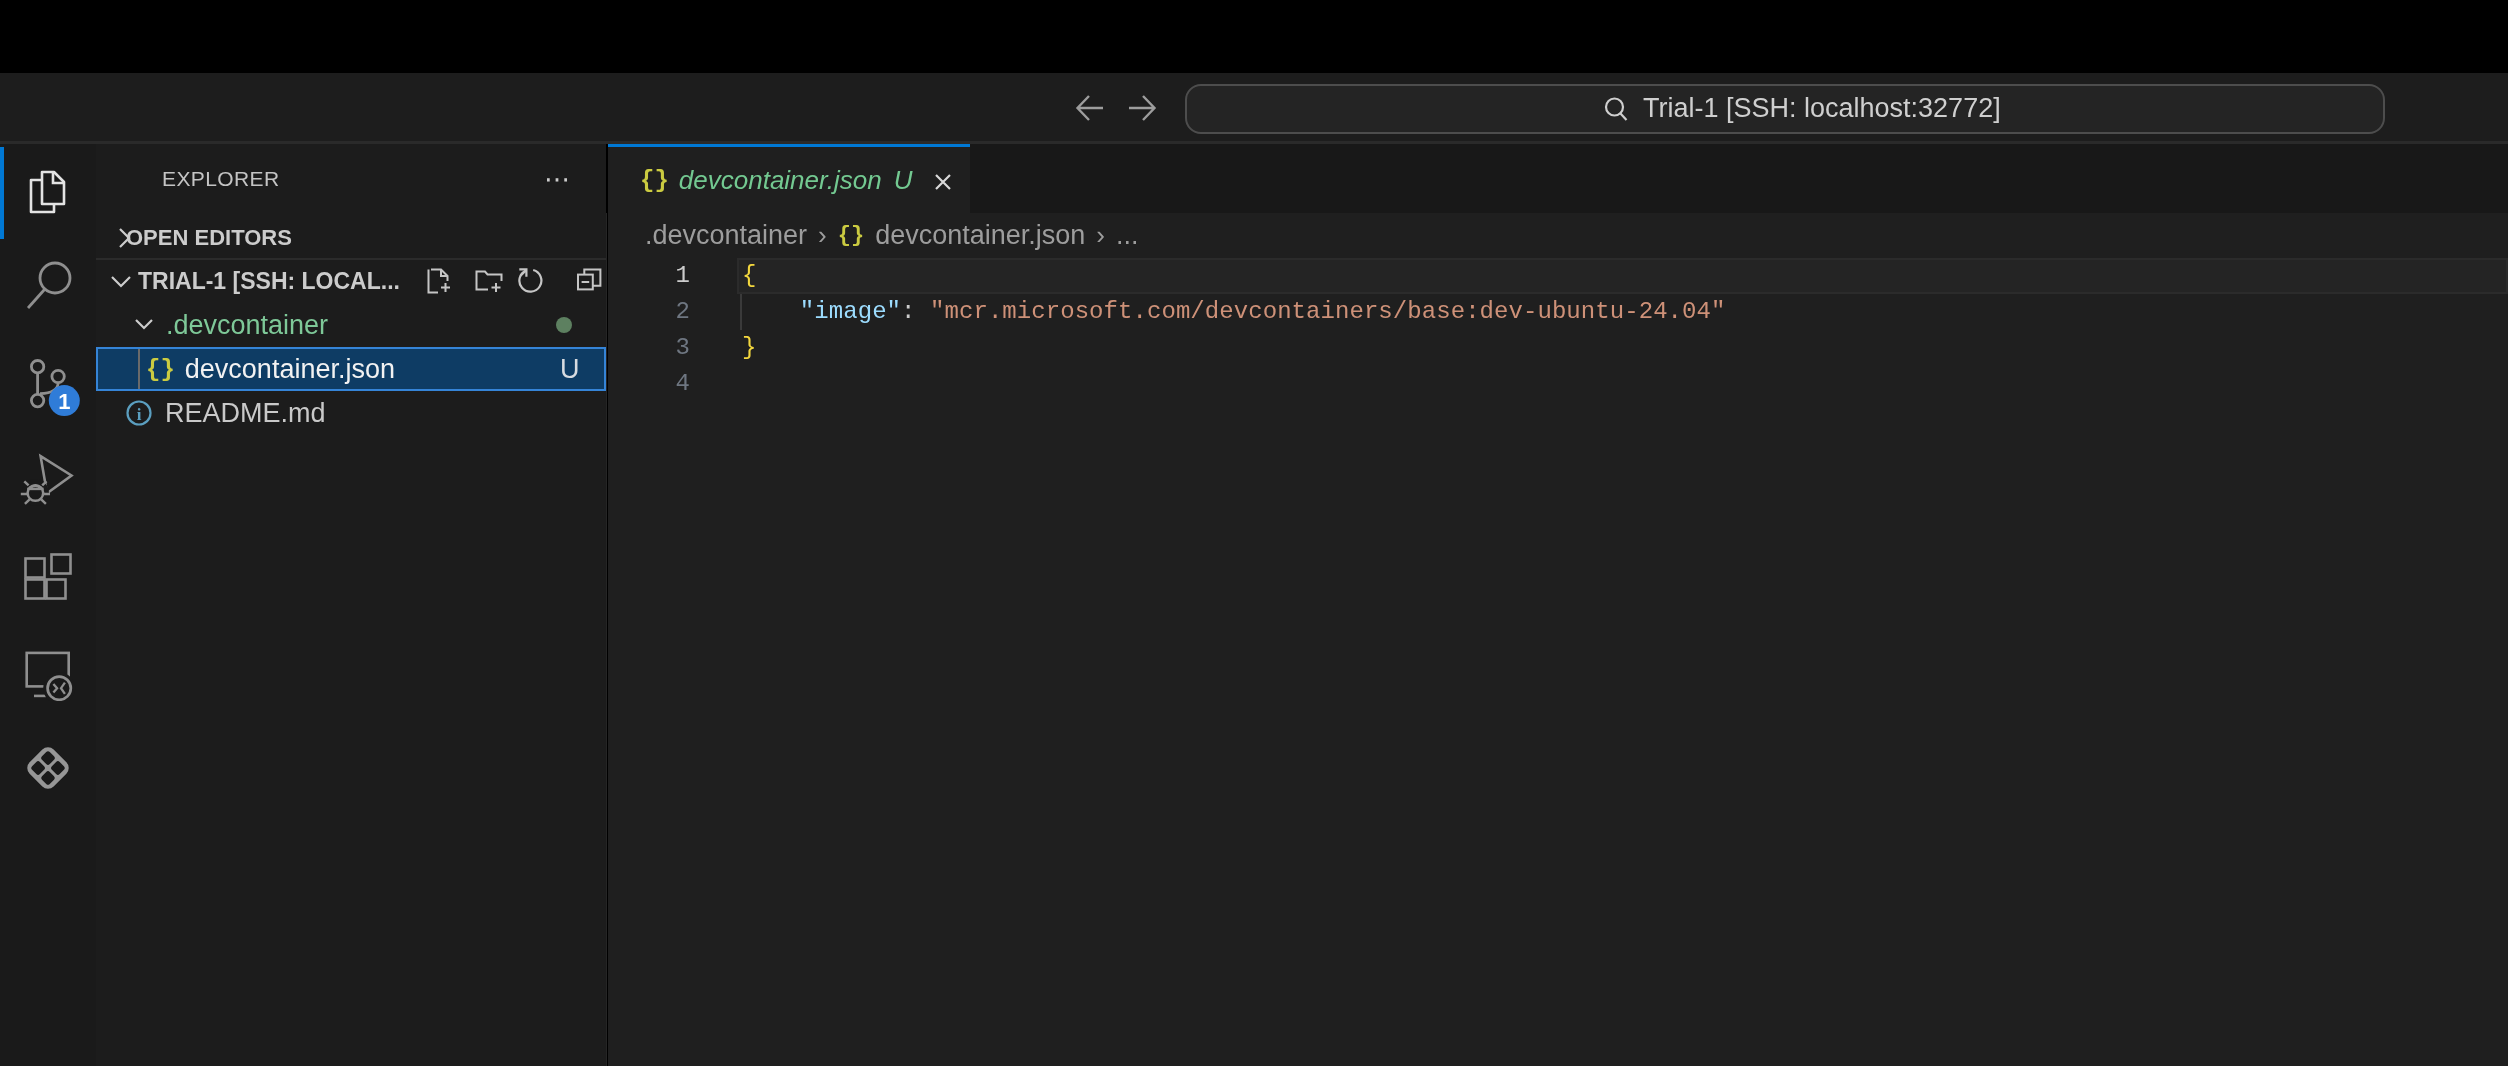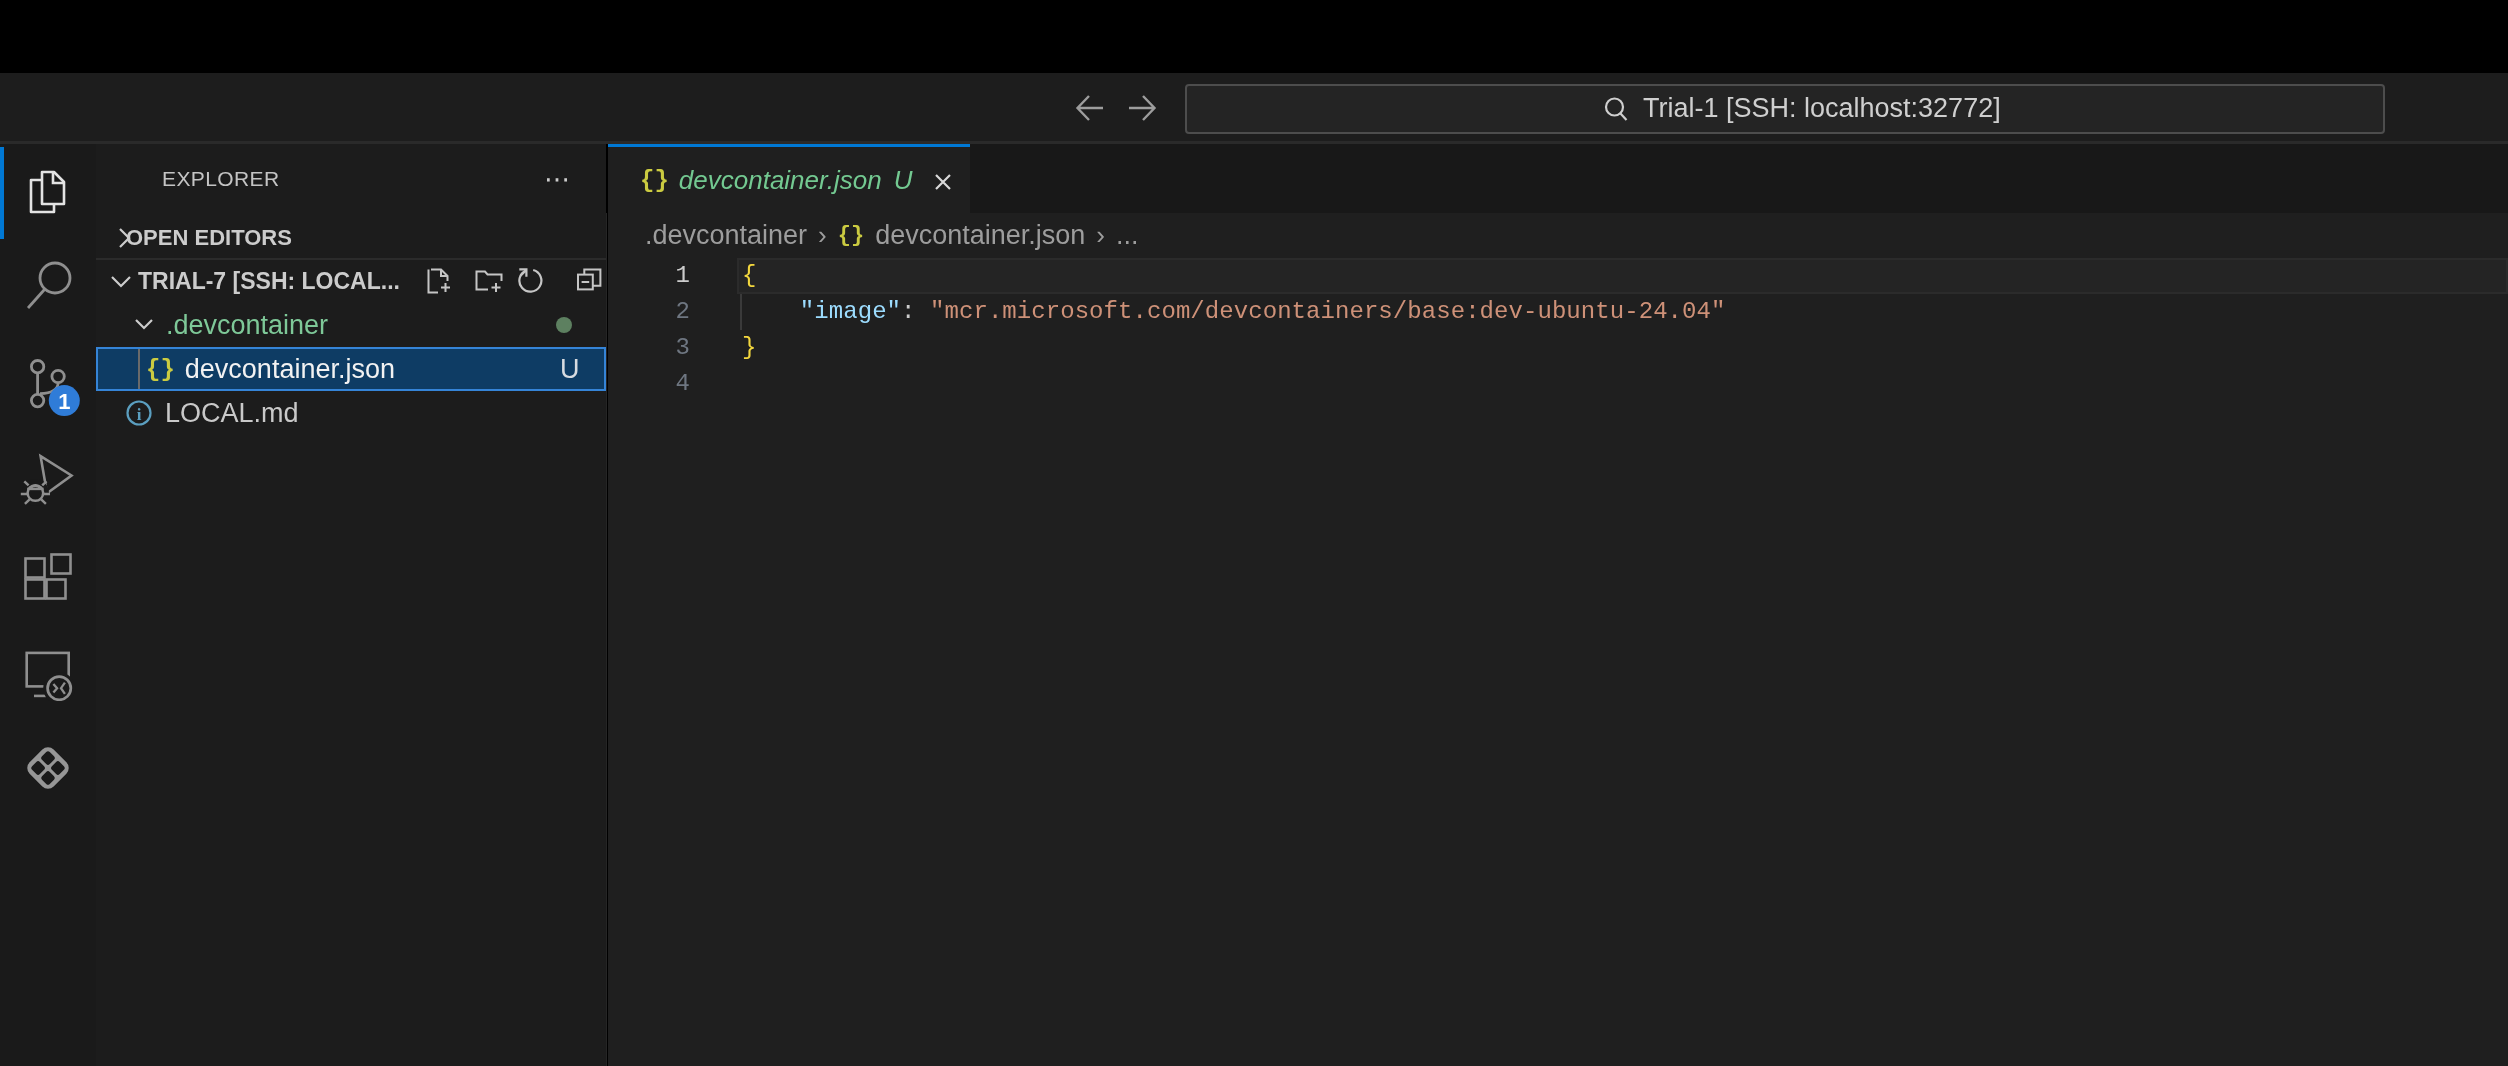--- a/index.html
+++ b/index.html
@@ -2,21 +2,21 @@
 <html><head>
 <meta charset="utf-8">
 <style>
   * { margin:0; padding:0; box-sizing:border-box; }
   html,body { width:2508px; height:1066px; background:#000; overflow:hidden; }
   body { font-family:"Liberation Sans", sans-serif; position:relative; -webkit-font-smoothing:antialiased; will-change:transform; }
   .abs { position:absolute; }
 
   
   #titlebar { left:0; top:73px; width:2508px; height:71px; background:#1d1d1d; border-bottom:3px solid #2a2a2a; }
-  #cmdcenter { position:absolute; left:1185px; top:11px; width:1200px; height:50px; background:#242424; border:2px solid #4d4d4d; border-radius:4px; color:#cfcfcf; }
+  #cmdcenter { position:absolute; left:1185px; top:11px; width:1200px; height:50px; background:#242424; border:2px solid #4d4d4d; border-radius:16px; color:#cfcfcf; }
 
   
   #activitybar { left:0; top:144px; width:96px; height:922px; background:#1a1a1a; }
   #actindicator { left:0; top:147px; width:4px; height:92px; background:#0078d4; }
 
   
   #sidebar { left:96px; top:144px; width:510px; height:922px; background:#1c1c1c; }
   .sbrow { position:absolute; left:0; width:510px; display:flex; align-items:center; }
   #sbtitle { top:0; height:70px; color:#c4c4c4; font-size:21px; letter-spacing:0.4px; }
   #openeditors { top:72px; height:44px; color:#cccccc; font-size:22px; font-weight:bold; }
@@ -124,21 +124,21 @@
       <svg style="left:13px;top:12px;" width="28" height="20" viewBox="0 0 28 20">
         <path d="M11 1 L20 10 L11 19" stroke="#cccccc" stroke-width="2.2" fill="none"></path>
       </svg>
       <span style="margin-left:30px;">OPEN EDITORS</span>
     </div>
     <div id="sectionsep"></div>
     <div class="sbrow" id="trialrow">
       <svg style="left:11px;top:13px;" width="28" height="18" viewBox="0 0 28 18">
         <path d="M5 5 L14 14 L23 5" stroke="#cccccc" stroke-width="2.2" fill="none"></path>
       </svg>
-      <span style="margin-left:42px;">TRIAL-7 [SSH: LOCAL...</span>
+      <span style="margin-left:42px;">TRIAL-1 [SSH: LOCAL...</span>
 
       <svg style="left:328px;top:7px;" width="30" height="30" viewBox="0 0 30 30">
         <path d="M7 3.5 H17 L23.5 10 V15 M23.5 10 H17 V3.5 M14 26.5 H4.5 V3.5" stroke="#c5c5c5" stroke-width="2" fill="none"></path>
         <path d="M21.5 17 V26 M17 21.5 H26" stroke="#c5c5c5" stroke-width="2"></path>
       </svg>
 
       <svg style="left:378px;top:7px;" width="30" height="30" viewBox="0 0 30 30">
         <path d="M14 23.5 H2.5 V5.5 H11 L13.5 8.5 H27.5 V15" stroke="#c5c5c5" stroke-width="2" fill="none"></path>
         <path d="M22 17 V26 M17.5 21.5 H26.5" stroke="#c5c5c5" stroke-width="2"></path>
       </svg>
@@ -166,21 +166,21 @@
       <span style="position:absolute;left:40px;top:0;width:2px;height:40px;background:#6a6a6a;"></span>
       <span style="margin-left:48px;color:#cbcb41;font-family:'Liberation Mono',monospace;font-weight:bold;font-size:24px;">{}</span>
       <span style="margin-left:10px;">devcontainer.json</span>
       <span style="position:absolute;left:462px;color:#d7dbe0;">U</span>
     </div>
     <div class="sbrow" id="readmerow">
       <svg style="left:30px;top:9px;" width="26" height="26" viewBox="0 0 26 26">
         <circle cx="13" cy="13" r="11.5" stroke="#5b9fc0" stroke-width="2.2" fill="none"></circle>
         <text x="13" y="19.5" font-size="17" font-weight="bold" fill="#5b9fc0" text-anchor="middle" font-family="Liberation Serif">i</text>
       </svg>
-      <span style="margin-left:69px;">LOCAL.md</span>
+      <span style="margin-left:69px;">README.md</span>
     </div>
   </div>
 
   <div class="abs" id="tabsbar">
     <div id="tab1">
       <span style="margin-left:32px;color:#cbcb41;font-family:'Liberation Mono',monospace;font-weight:bold;font-size:24px;">{}</span>
       <span style="margin-left:10px;color:#73c991;font-style:italic;font-size:26px;">devcontainer.json</span>
       <span style="margin-left:12px;color:#73c991;font-style:italic;font-size:26px;">U</span>
       <svg style="left:326px;top:26px;" width="18" height="18" viewBox="0 0 18 18">
         <path d="M2 2 L16 16 M16 2 L2 16" stroke="#d8d8d8" stroke-width="2.2"></path>

